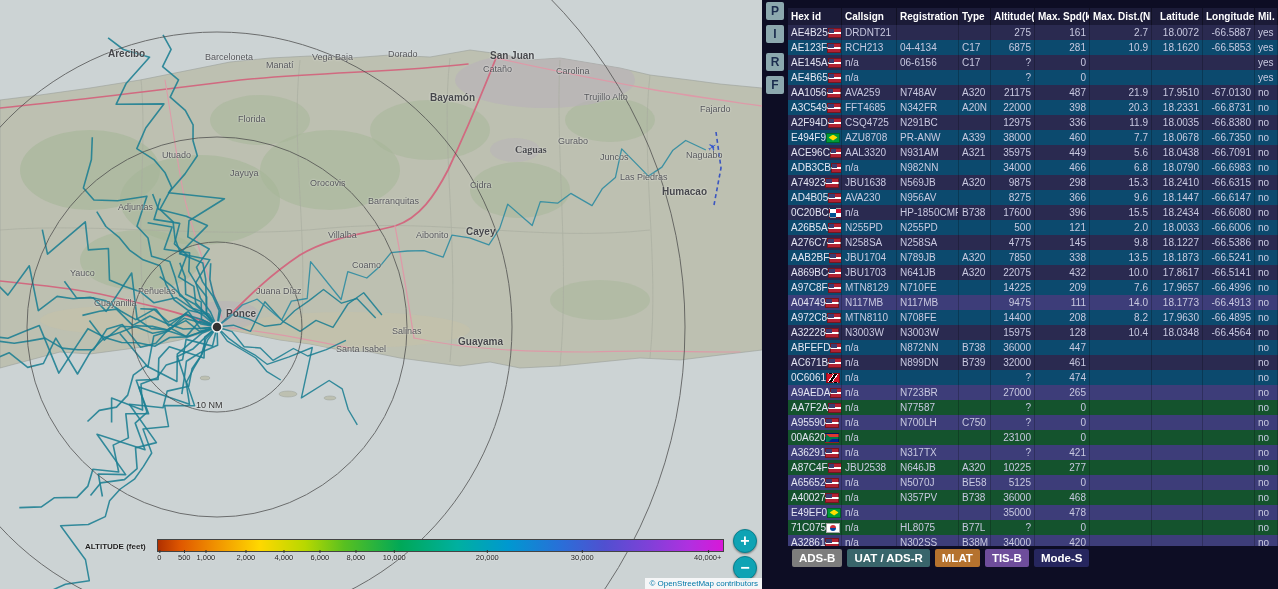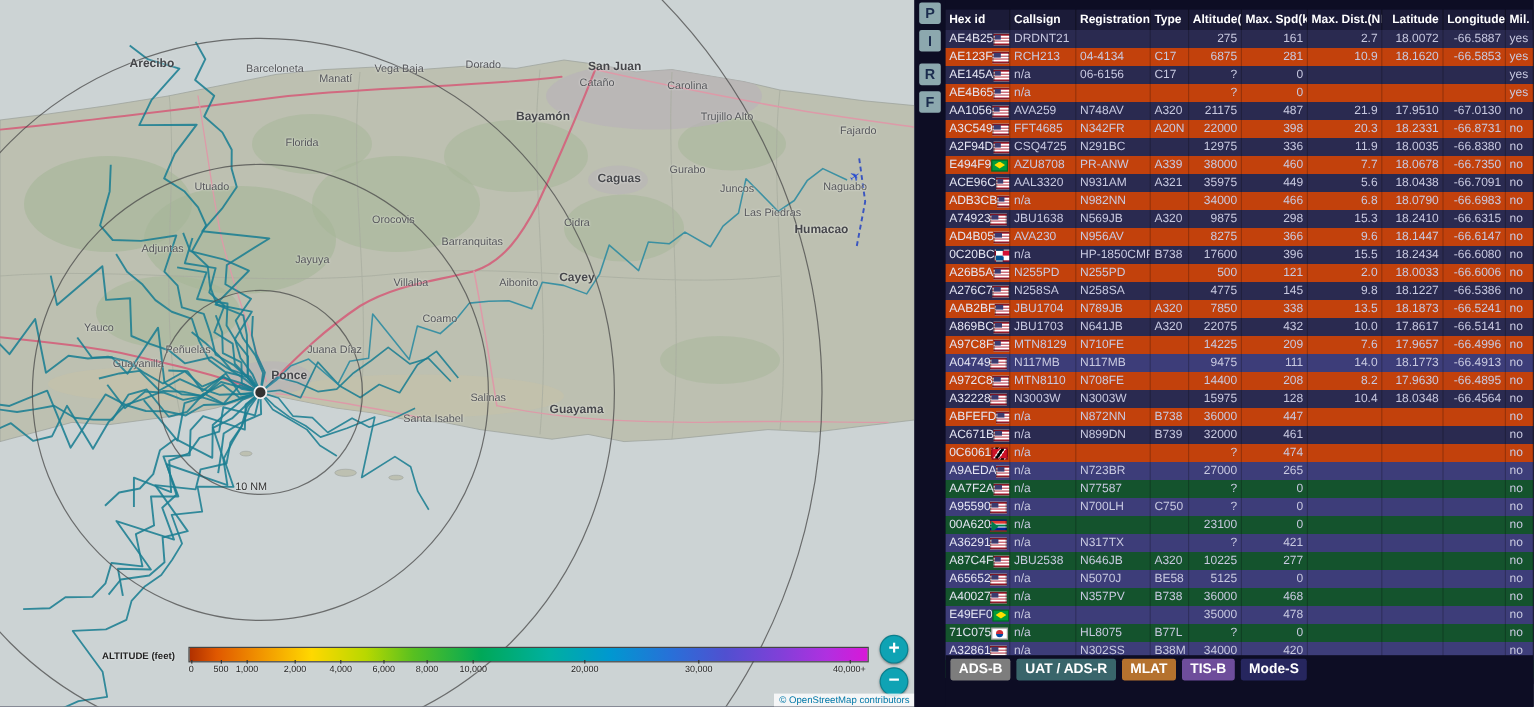--- a/index.html
+++ b/index.html
@@ -37,21 +37,21 @@
   #thead{position:absolute;left:0;top:8px;width:490px;height:17px;display:grid;
     grid-template-columns:54px 55px 62px 32px 44px 55px 62px 51px 52px 23px;background:#1b1b38;}
   .hcell{font-size:10px;font-weight:bold;color:#fff;line-height:17px;padding:0 3px;overflow:hidden;white-space:nowrap;border-right:1px solid rgba(0,0,0,.35);cursor:pointer;}
   .hcell.num{text-align:right;}
   #tbody{position:absolute;left:0;top:25px;width:490px;}
   .trow{display:grid;grid-template-columns:54px 55px 62px 32px 44px 55px 62px 51px 52px 23px;height:15px;cursor:pointer;}
   .cell{font-size:10px;color:#c8c9e0;line-height:15px;padding:0 3px;overflow:hidden;white-space:nowrap;border-right:1px solid rgba(0,0,0,.22);}
   .cell.num{text-align:right;}
   .cell.mil{text-align:left;}
   .hexcell{display:flex;align-items:center;justify-content:space-between;color:#e4e5f2;}
-  .tone-a{background:#2a2a50;} .tone-b{background:#c2410c;}
+  .tone-a{background:#2a2a50;} .tone-b{background:#0c4a6e;}
   .tone-p{background:#3d3d79;} .tone-q{background:#14532d;}
 
   
   .flag{width:14px;height:10px;display:inline-block;position:relative;border:0.5px solid rgba(0,0,0,.35);box-sizing:border-box;flex:none;overflow:hidden;}
   .flag-us{background:linear-gradient(to bottom,#b22234 0 8%,#fff 8% 16%,#b22234 16% 24%,#fff 24% 31%,#b22234 31% 39%,#fff 39% 46%,#b22234 46% 54%,#fff 54% 62%,#b22234 62% 69%,#fff 69% 77%,#b22234 77% 85%,#fff 85% 92%,#b22234 92%);}
   .flag-us::after{content:"";position:absolute;left:0;top:0;width:45%;height:54%;background:#3c3b6e;}
   .flag-br{background:#009b3a;}
   .flag-br::after{content:"";position:absolute;left:50%;top:50%;width:9px;height:6px;transform:translate(-50%,-50%);background:#fedf00;clip-path:polygon(50% 0,100% 50%,50% 100%,0 50%);}
   .flag-pa{background:conic-gradient(#d21034 0 25%,#fff 25% 50%,#005293 50% 75%,#fff 75%);}
   .flag-tt{background:linear-gradient(125deg,#ce1126 0 36%,#fff 36% 42%,#000 42% 58%,#fff 58% 64%,#ce1126 64%);}
@@ -172,26 +172,26 @@
         <span class="citylabel" style="left: 266px; top: 60px;">Manatí</span>
         <span class="citylabel" style="left: 312px; top: 52px;">Vega Baja</span>
         <span class="citylabel" style="left: 388px; top: 49px;">Dorado</span>
         <span class="citylabel" style="left: 455px; top: 64px; margin-left: 28px;">Cataño</span>
         <span class="citylabel big" style="left: 490px; top: 50px;">San Juan</span>
         <span class="citylabel" style="left: 556px; top: 66px;">Carolina</span>
         <span class="citylabel big" style="left: 430px; top: 92px;">Bayamón</span>
         <span class="citylabel" style="left: 540px; top: 92px; margin-left: 44px;">Trujillo Alto</span>
         <span class="citylabel" style="left: 238px; top: 114px;">Florida</span>
         <span class="citylabel" style="left: 162px; top: 150px;">Utuado</span>
-        <span class="citylabel" style="left: 246px; top: 168px; margin-top: 43px;">Jayuya</span>
+        <span class="citylabel" style="left: 230px; top: 168px;">Jayuya</span>
         <span class="citylabel" style="left: 118px; top: 202px;">Adjuntas</span>
         <span class="citylabel" style="left: 310px; top: 178px;">Orocovis</span>
         <span class="citylabel" style="left: 368px; top: 196px;">Barranquitas</span>
         <span class="citylabel" style="left: 470px; top: 180px;">Cidra</span>
-        <span class="citylabel big" style="left: 498px; top: 144px;">Caguas</span>
+        <span class="citylabel big" style="left: 515px; top: 144px; font-family: Liberation Serif, serif;">Caguas</span>
         <span class="citylabel" style="left: 558px; top: 136px;">Gurabo</span>
         <span class="citylabel" style="left: 600px; top: 152px;">Juncos</span>
         <span class="citylabel" style="left: 620px; top: 172px;">Las Piedras</span>
         <span class="citylabel big" style="left: 662px; top: 186px;">Humacao</span>
         <span class="citylabel big" style="left: 466px; top: 226px;">Cayey</span>
         <span class="citylabel" style="left: 416px; top: 230px;">Aibonito</span>
         <span class="citylabel" style="left: 352px; top: 260px;">Coamo</span>
         <span class="citylabel" style="left: 286px; top: 230px; margin-left: 42px;">Villalba</span>
         <span class="citylabel" style="left: 256px; top: 286px;">Juana Díaz</span>
         <span class="citylabel big" style="left: 226px; top: 308px;">Ponce</span>

